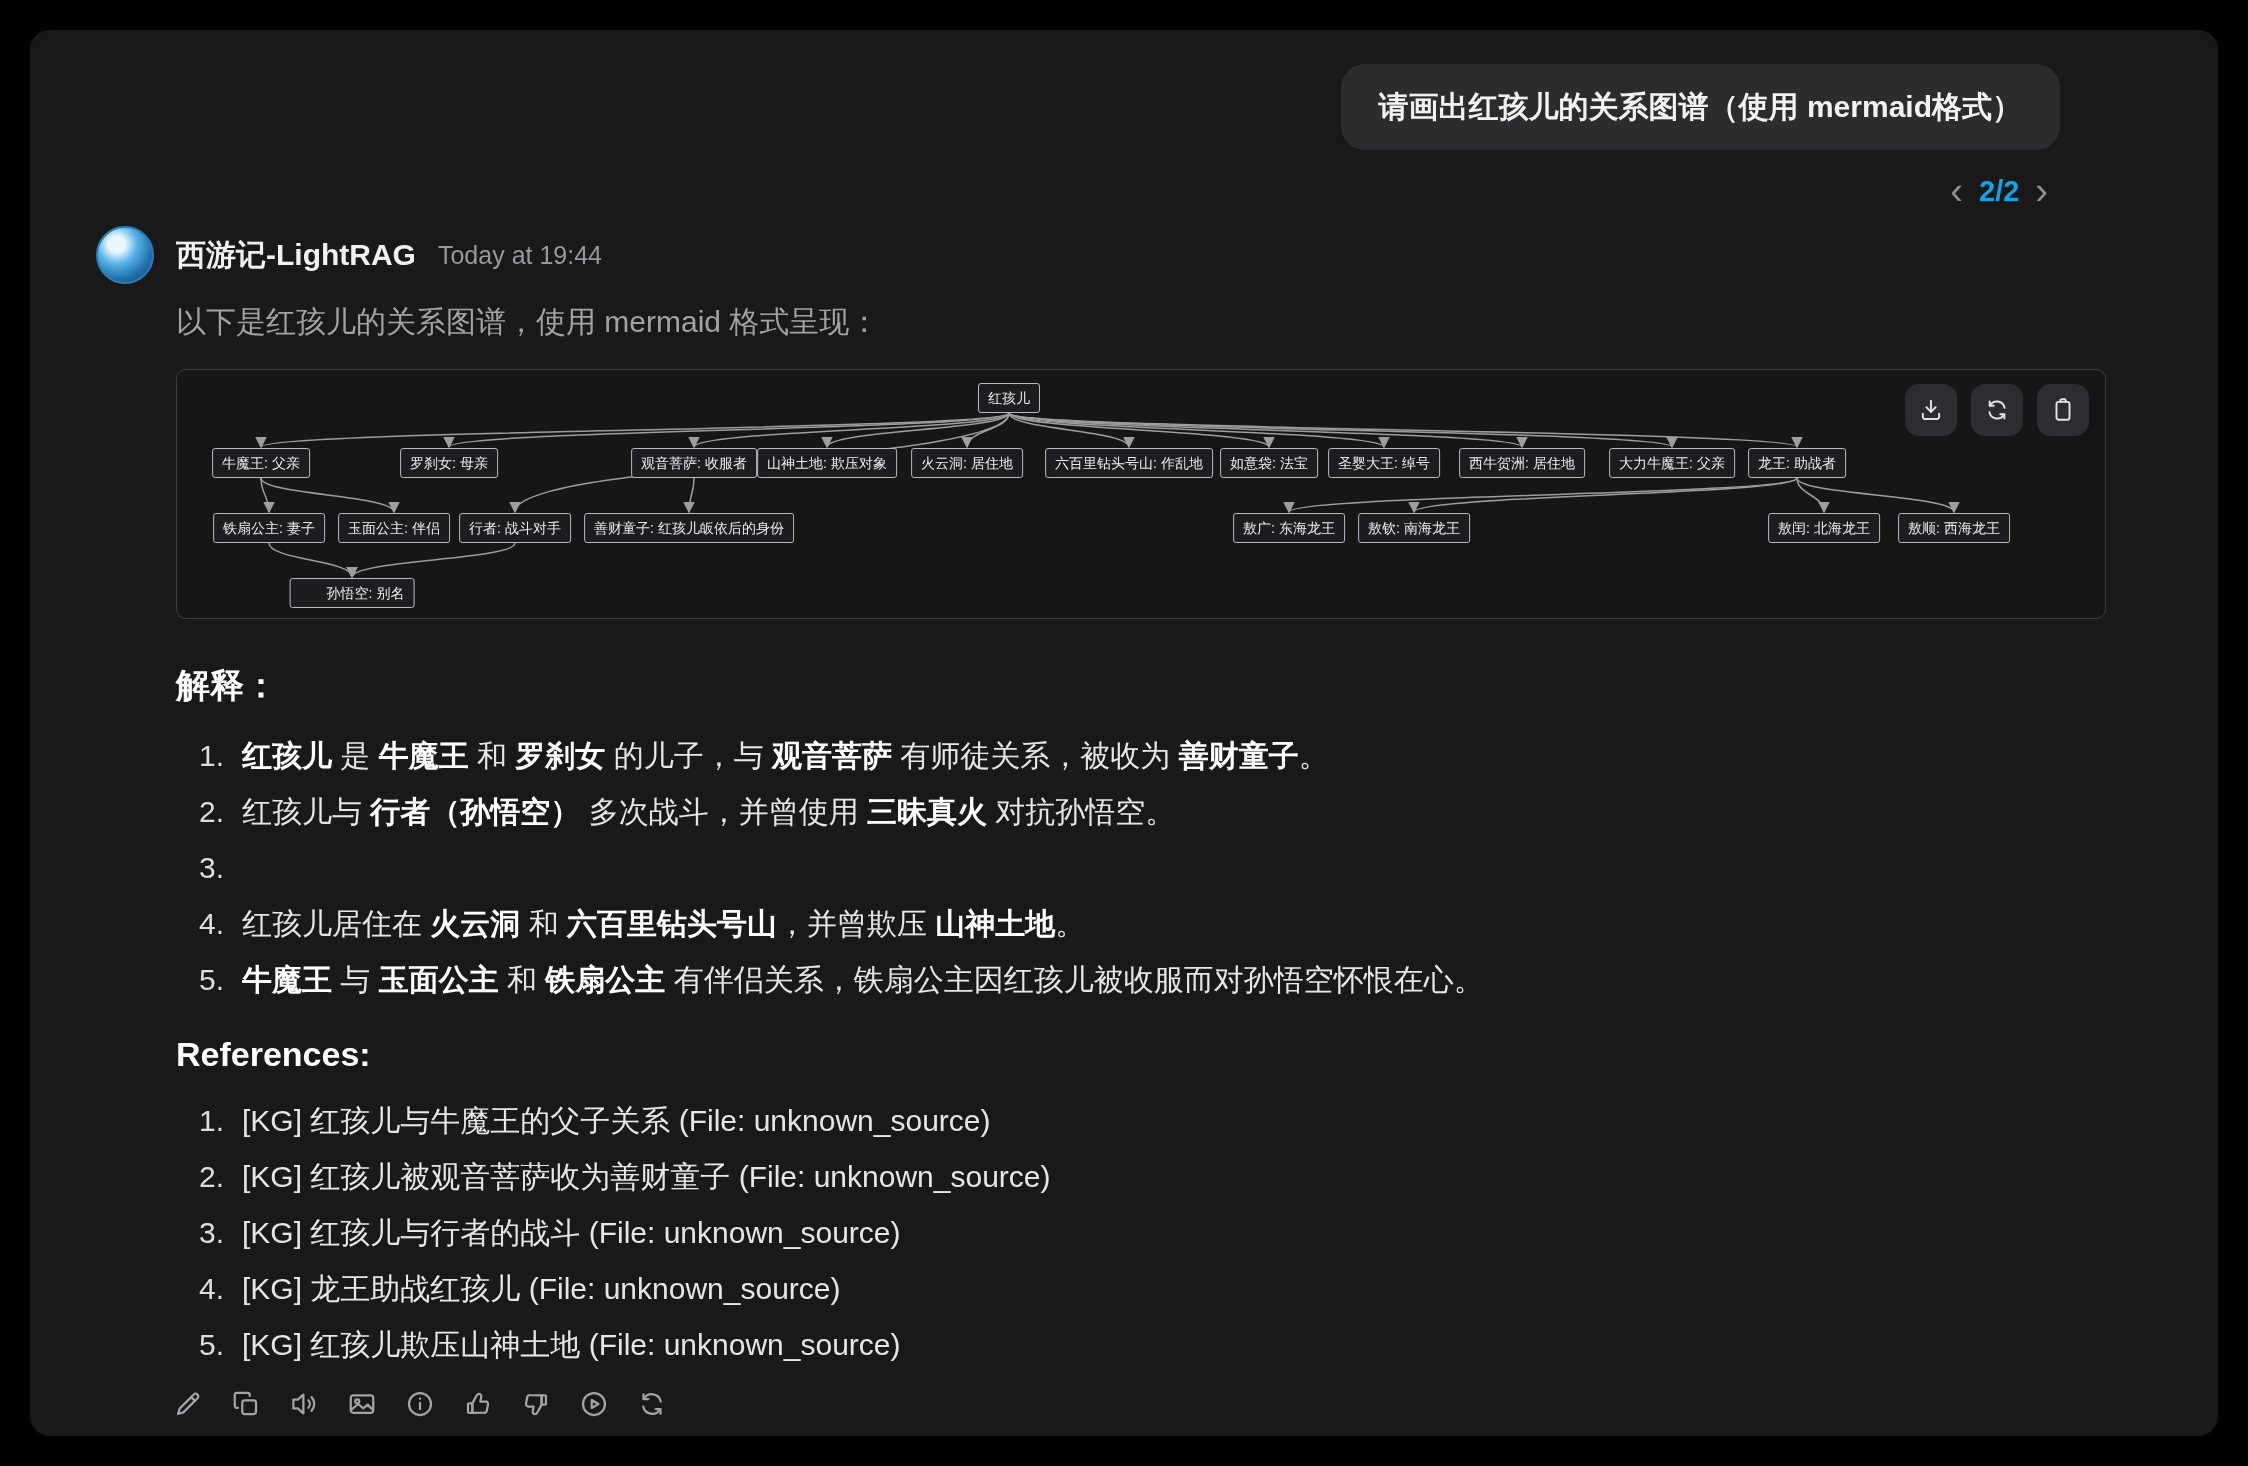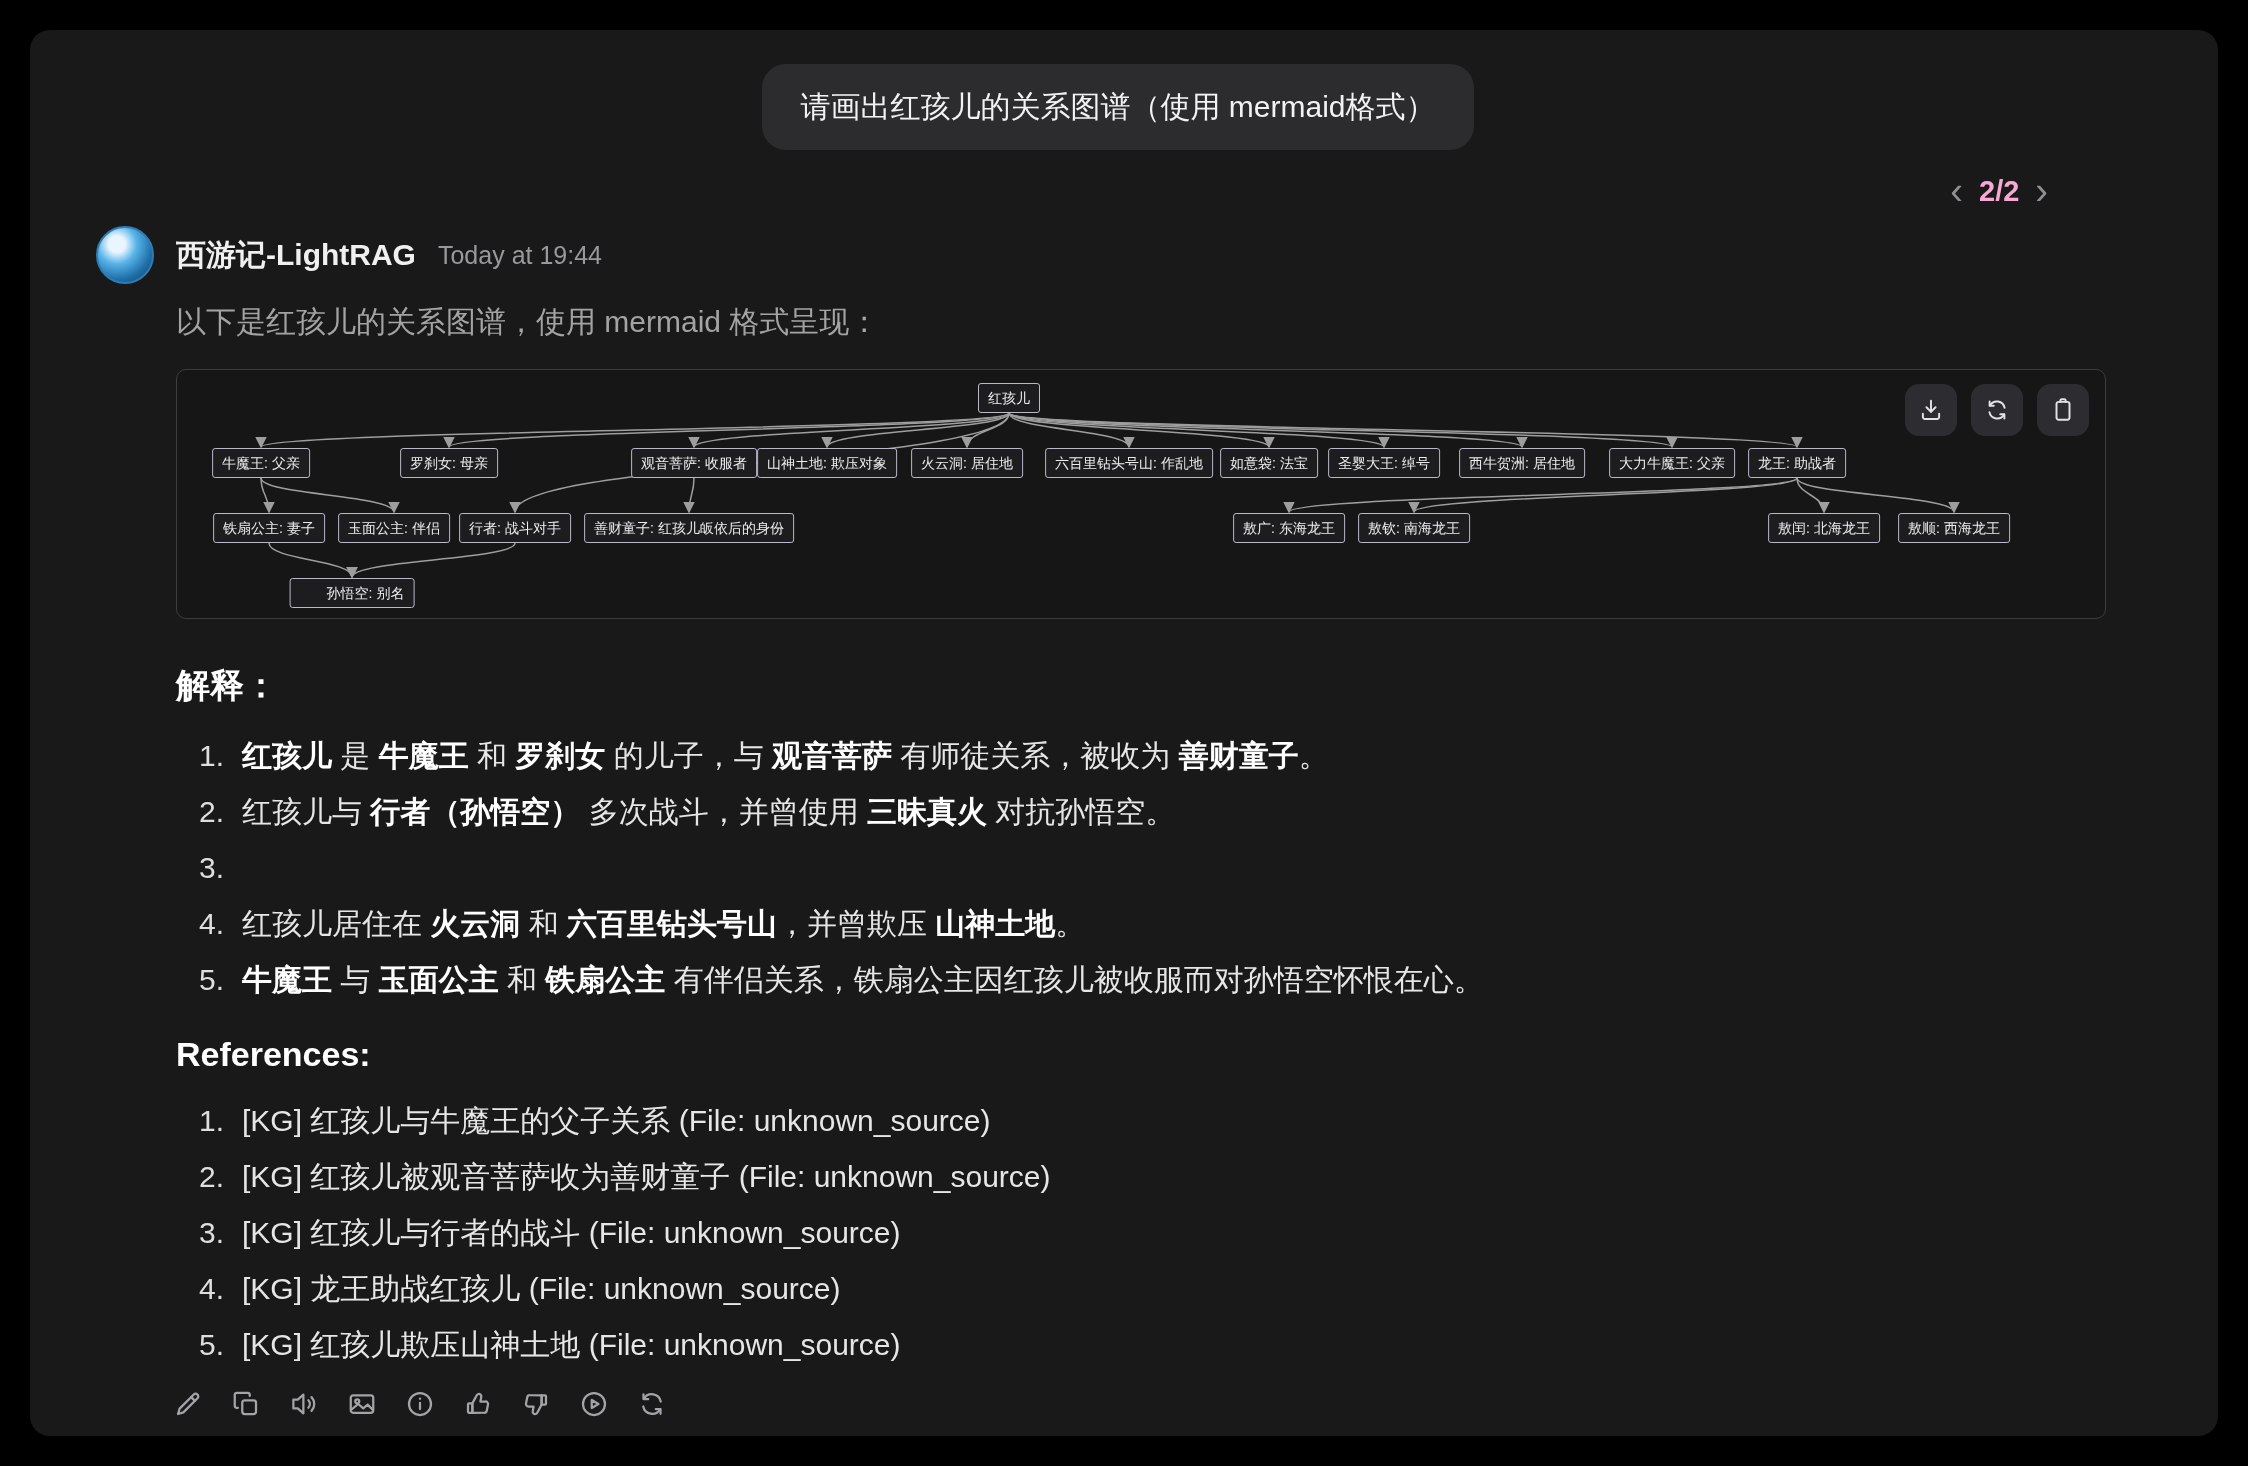--- a/index.html
+++ b/index.html
@@ -8,29 +8,29 @@
     width:2248px; height:1466px; position:relative; overflow:hidden;
     font-family:"Liberation Sans","DejaVu Sans",sans-serif;
     -webkit-font-smoothing:antialiased;
   }
   .panel {
     position:absolute; left:30px; top:30px; width:2188px; height:1406px;
     background:var(--panel, #191919); border-radius:20px;
     padding:34px 112px 0 146px; overflow:hidden;
   }
   
-  .bubble-row { display:flex; justify-content:center; margin-right:46px; }
+  .bubble-row { display:flex; justify-content:flex-end; margin-right:46px;font-weight:bold; }
   .user-bubble {
     background:var(--bubble, #2c2c2e); color:#f2f2f2; font-size:30px; line-height:36px;
     padding:25px 38px; border-radius:24px; max-width:1100px;
   }
   
   .pagination { display:flex; justify-content:flex-end; align-items:center; gap:12px; margin:24px 54px 0 0; }
   .page-btn { background:none; border:none; color:#8e8e93; font-size:38px; line-height:34px; cursor:pointer; padding:0 4px; font-family:inherit; }
-  .page-label { color:#f9a8d4; font-size:29px; font-weight:700; }
+  .page-label { color:#0ea5e9; font-size:29px; font-weight:700; }
   
   .msg-header { display:flex; align-items:center; gap:22px; margin:18px 0 0 -80px; }
   .avatar {
     width:58px; height:58px; border-radius:50%; flex:none;
     background:radial-gradient(circle at 35% 30%, #eaf6ff 0 16%, #58b4e8 38%, #1f6fa8 68%, #0d3a60 100%);
     border:2px solid #2e7cb5;
   }
   .name { font-size:30px; font-weight:700; color:#f0f0f0; }
   .time { font-size:25px; color:#98989d; }
   .intro { font-size:30px; color:#a3a3a3; margin-top:18px; }

